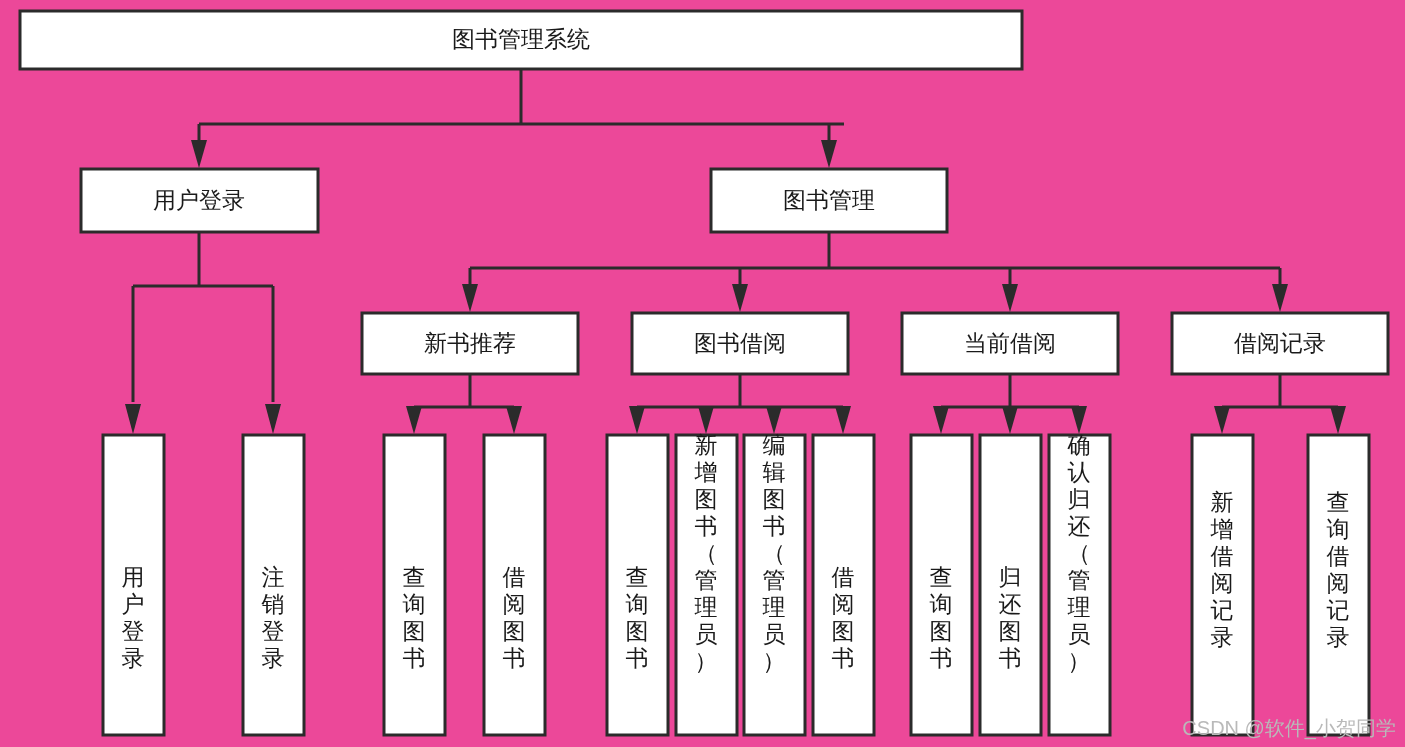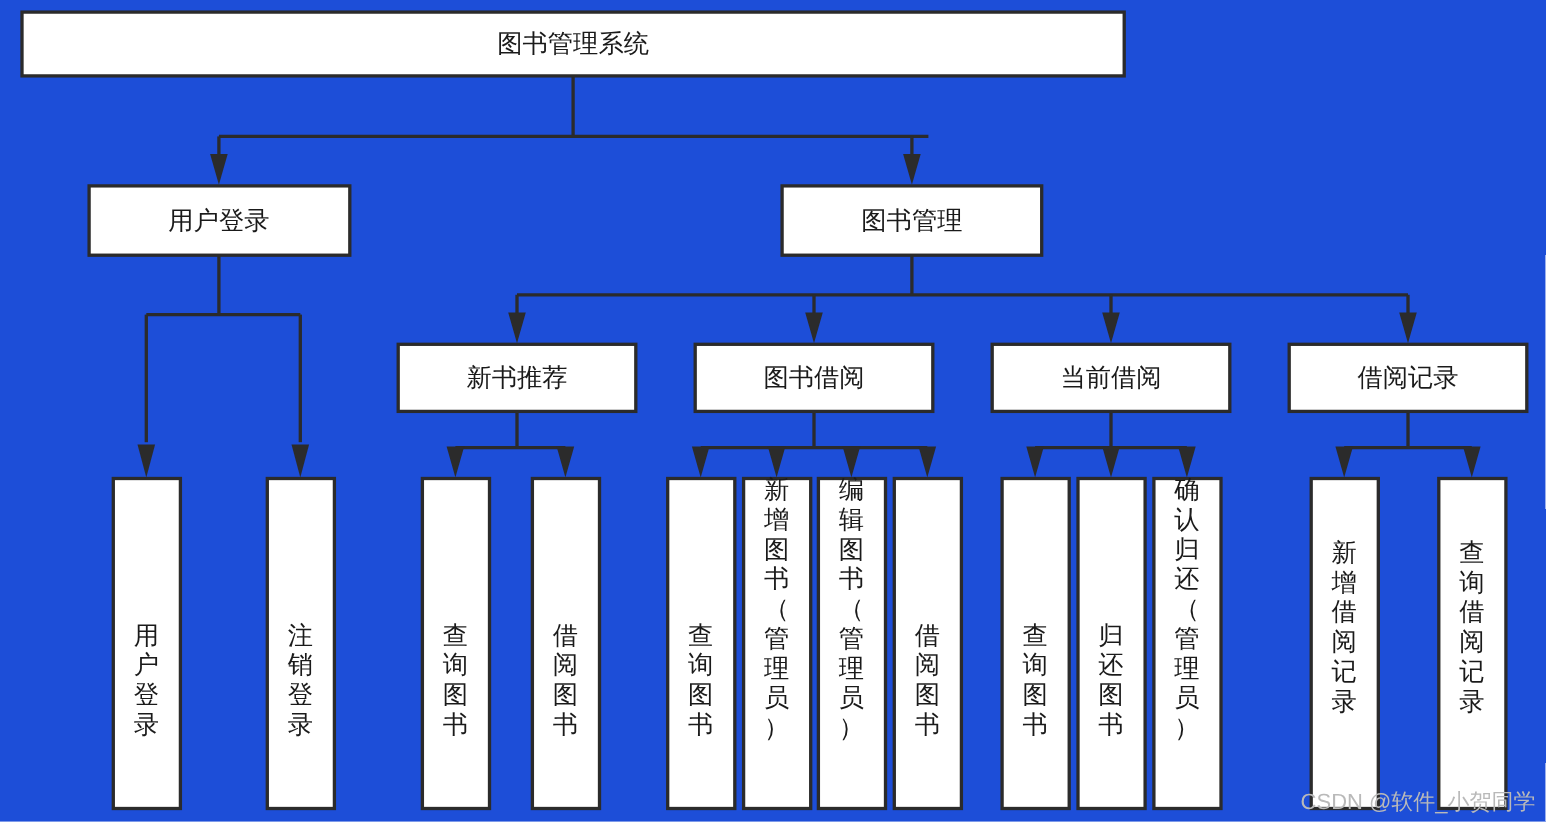--- a/index.html
+++ b/index.html
@@ -10,21 +10,21 @@
   body {
     width: 1405px;
     height: 747px;
     font-family: "Liberation Sans", sans-serif;
     overflow: hidden;
   }
   #diagram-root {
     position: relative;
     width: 1405px;
     height: 747px;
-    background: #1d4ed8;
+    background: #ec4899;
   }
   svg#flowchart {
     display: block;
     width: 1405px;
     height: 747px;
   }
   .node-box {
     fill: #ffffff;
     stroke: #2b2b2b;
     stroke-width: 3;

